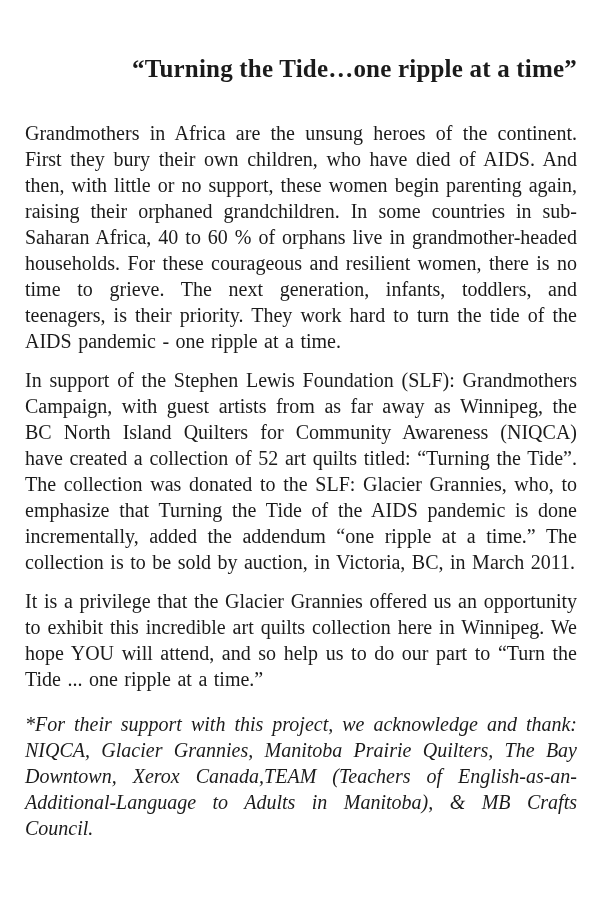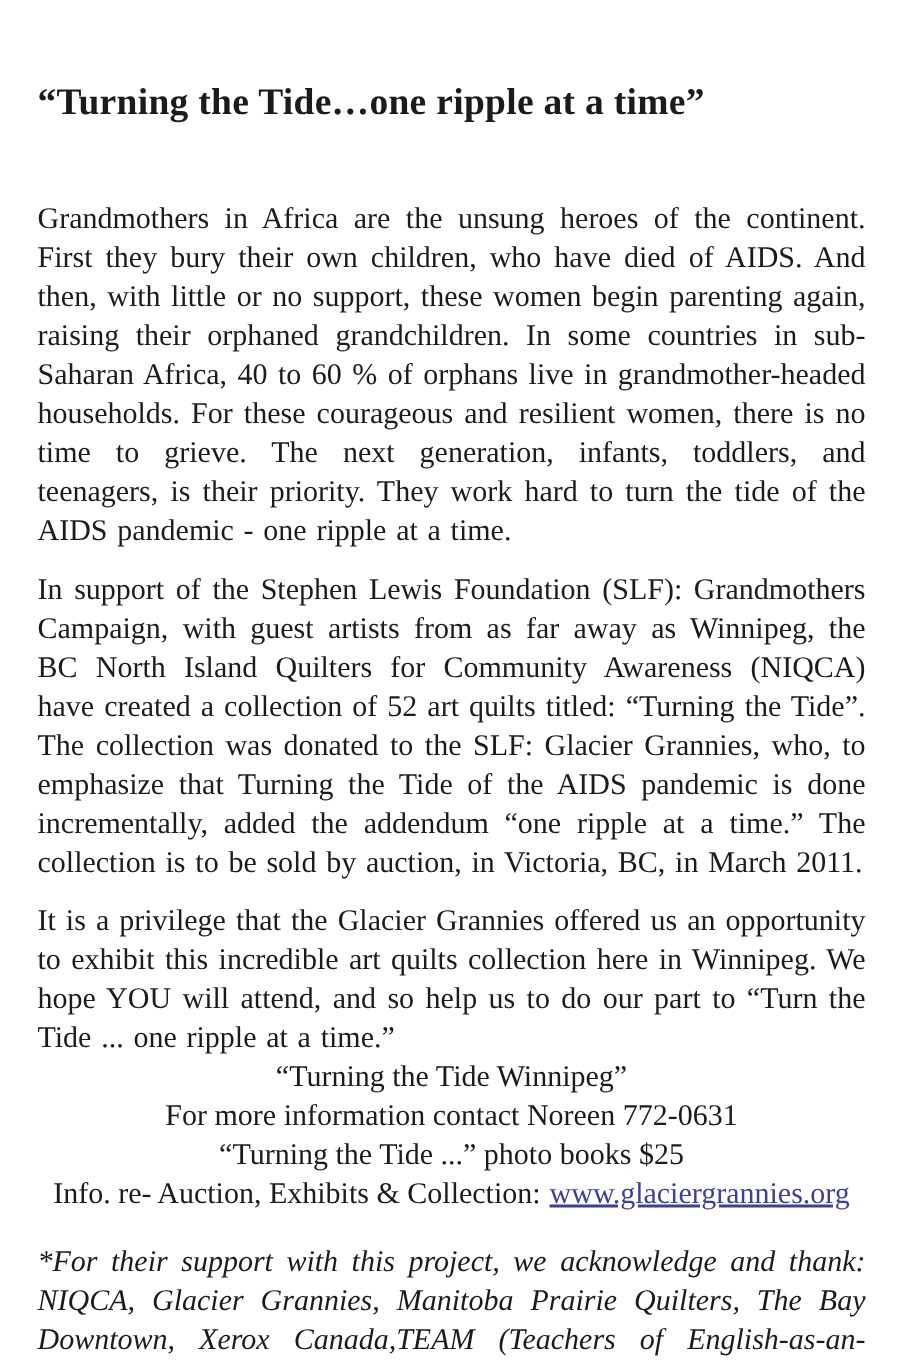--- a/index.html
+++ b/index.html
@@ -16,33 +16,33 @@
     color: #1b1b1b;
     font-family: "Liberation Serif", "DejaVu Serif", serif;
     overflow: hidden;
     box-sizing: border-box;
     padding: 0 25px;
   }
   .doc-title {
     margin: 52px 0 0 0;
     font-size: 25px;
     font-weight: bold;
-    text-align: left;
+    text-align: right;
     line-height: 33px;
     letter-spacing: 0.2px;
   }
   p.body-para {
     margin: 0;
     font-size: 20px;
     line-height: 26px;
     text-align: justify;
     word-spacing: 1.5px;
   }
   p.body-para.first {
-    margin-top: 48px;
+    margin-top: 35px;
   }
   p.body-para.spaced {
     margin-top: 13px;
   }
   .center-block {
     margin-top: 0;
     text-align: center;
     font-size: 20px;
     line-height: 26px;
   }
@@ -70,24 +70,16 @@
 <div class="page">
 
   <h1 class="doc-title">“Turning the Tide…one ripple at a time”</h1>
 
   <p class="body-para first">Grandmothers in Africa are the unsung heroes of the continent.  First they bury their own children, who have died of AIDS. And then, with little or no support, these women begin parenting again, raising their orphaned grandchildren. In some countries in sub-Saharan Africa, 40 to 60 % of orphans live in grandmother-headed households. For these courageous and resilient women, there is no time to grieve. The next generation, infants, toddlers, and teenagers, is their priority.  They work hard to turn the tide of the AIDS pandemic - one ripple at a time.</p>
 
   <p class="body-para spaced">In support of the Stephen Lewis Foundation (SLF): Grandmothers Campaign, with guest artists from as far away as Winnipeg, the BC North Island Quilters for Community Awareness (NIQCA) have created a collection of 52 art quilts titled: “Turning the Tide”.  The collection was donated to the SLF: Glacier Grannies, who, to emphasize that Turning the Tide of the AIDS pandemic is done incrementally, added the addendum “one ripple at a time.” The collection is to be sold by auction, in Victoria, BC, in March 2011.</p>
 
   <p class="body-para spaced">It is a privilege that the Glacier Grannies offered us an opportunity to exhibit this incredible art quilts collection here in Winnipeg.  We hope YOU will attend, and so help us to do our part to “Turn the Tide ... one ripple at a time.”</p>
 
-  <div class="center-block">
-    <div class="center-line">“Turning the Tide Winnipeg”</div>
-    <div class="center-line">For more information contact Noreen  772-0631</div>
-    <div class="center-line">“Turning the Tide ...” photo books  $25</div>
-    <div class="center-line">
-      <span>Info. re- Auction, Exhibits &amp; Collection:</span><a class="site-link">www.glaciergrannies.org</a>
-    </div>
-  </div>
 
   <p class="ack-para">*For their support with this project, we acknowledge and thank: NIQCA, Glacier Grannies, Manitoba Prairie Quilters,  The Bay Downtown, Xerox Canada,TEAM (Teachers of English-as-an-Additional-Language to Adults in Manitoba), &amp; MB Crafts Council.</p>
 
 </div>
 
 </body></html>

